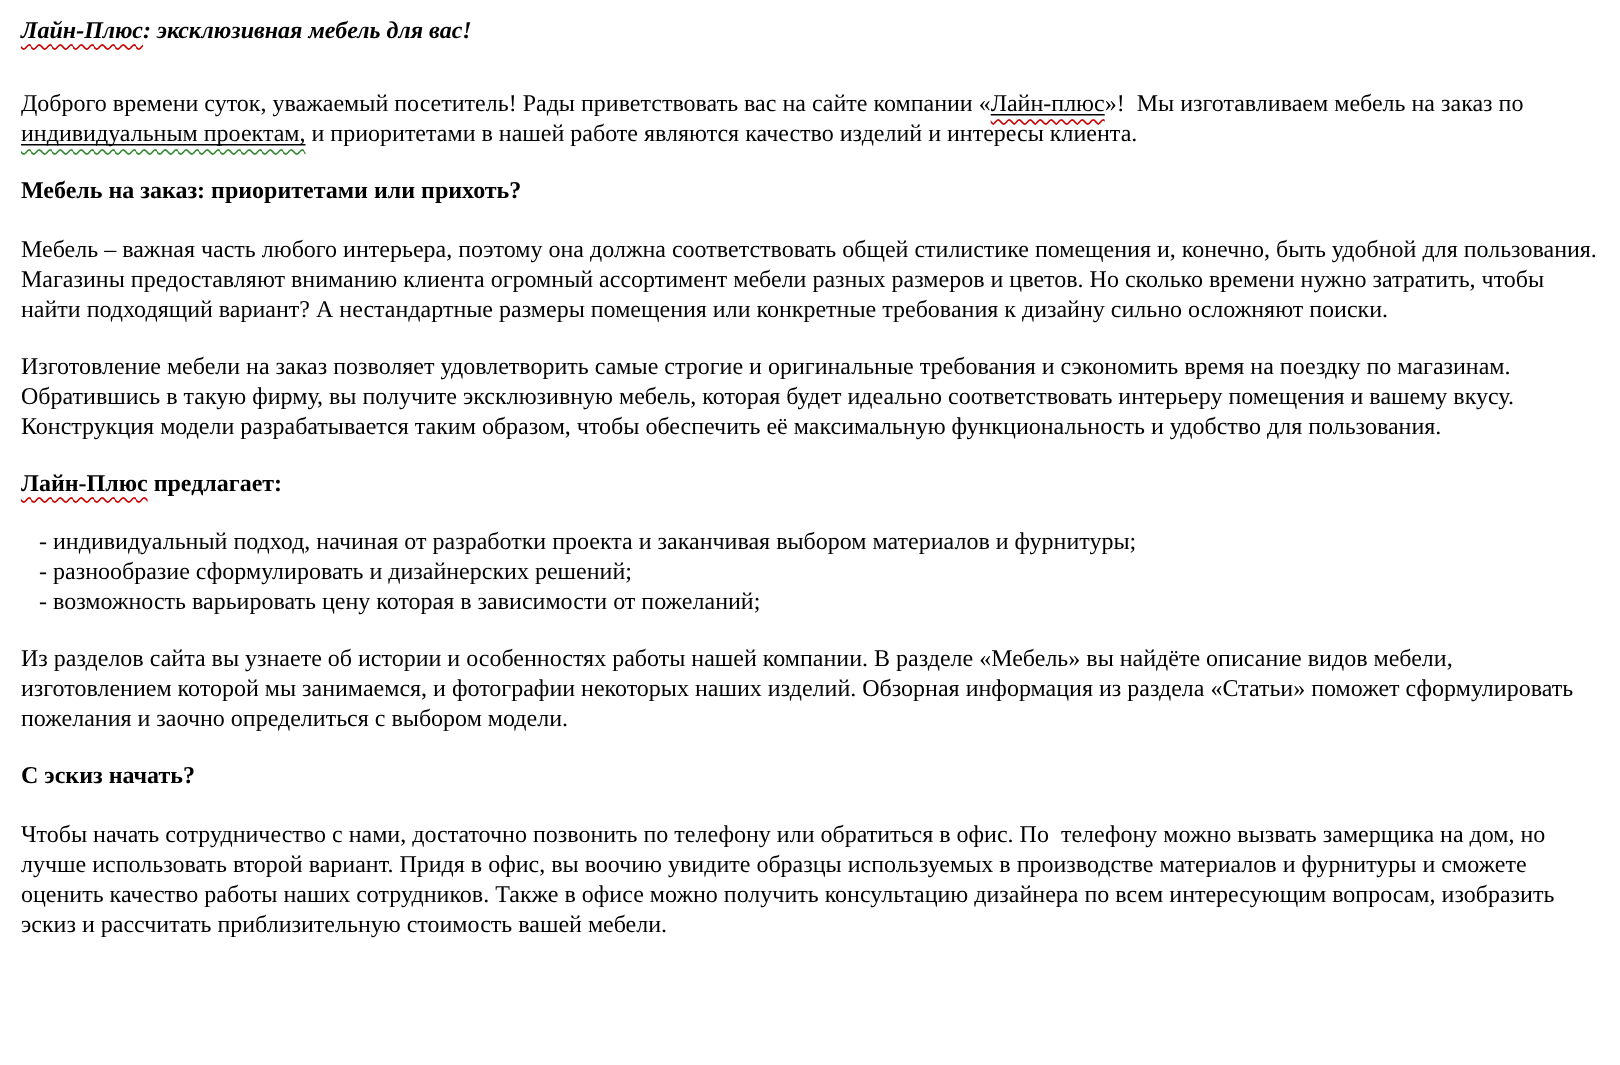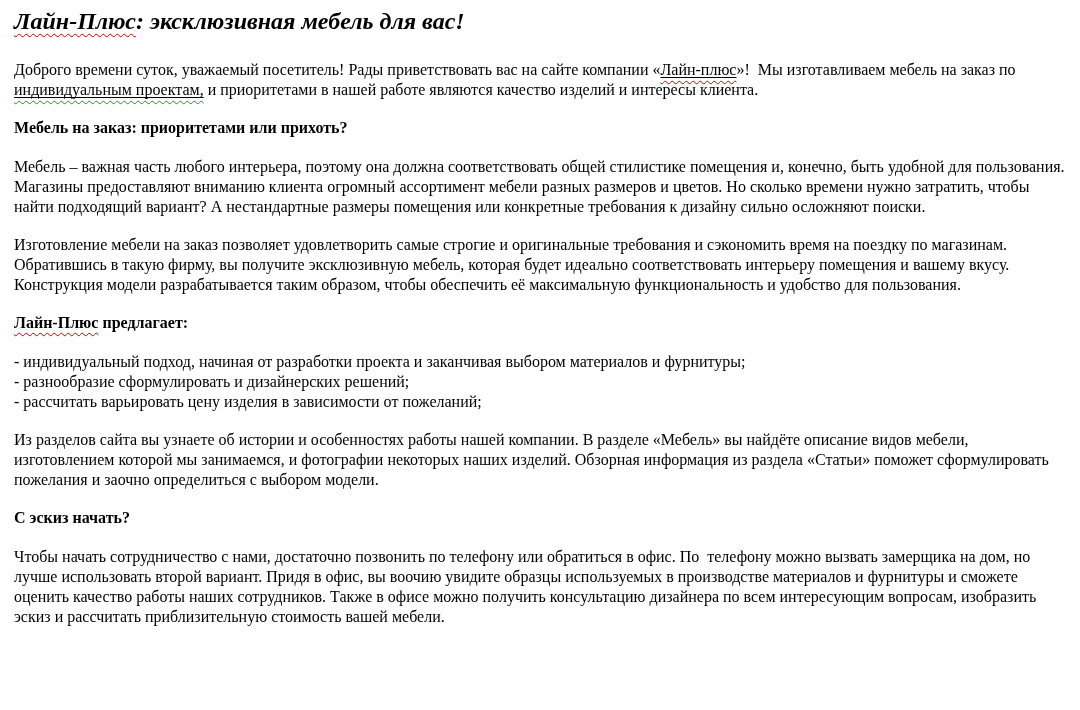--- a/index.html
+++ b/index.html
@@ -12,39 +12,39 @@
     height: 710px;
     box-sizing: border-box;
     padding: 8px 15px 0 14px;
     font-family: "Liberation Serif", "DejaVu Serif", serif;
     font-size: 16px;
     line-height: 20px;
     color: #000000;
     overflow: hidden;
   }
   .doc-title {
-    font-size: 24px;
+    font-size: 16px;
     line-height: 26px;
     font-weight: bold;
     font-style: italic;
     margin: 0 0 26px 0;
   }
   p.para {
     margin: 0 0 18px 0;
     white-space: pre-wrap;
   }
   h2.subhead {
     font-size: 16px;
     line-height: 20px;
     font-weight: bold;
     margin: 0 0 19px 0;
   }
   ul.offer-list {
     list-style: none;
-    margin: 0 0 18px 0;
+    margin: 0 0 18px 12px;
     padding: 0;
   }
   ul.offer-list li {
     line-height: 20px;
     white-space: pre-wrap;
   }
   .sp-red {
     text-decoration-line: underline;
     text-decoration-style: wavy;
     text-decoration-color: #cc0000;
@@ -82,20 +82,20 @@
 
 <p class="para">Мебель – важная часть любого интерьера, поэтому она должна соответствовать общей стилистике помещения и, конечно, быть удобной для пользования. Магазины предоставляют вниманию клиента огромный ассортимент мебели разных размеров и цветов. Но сколько времени нужно затратить, чтобы найти подходящий вариант? А нестандартные размеры помещения или конкретные требования к дизайну сильно осложняют поиски.</p>
 
 <p class="para">Изготовление мебели на заказ позволяет удовлетворить самые строгие и оригинальные требования и сэкономить время на поездку по магазинам. Обратившись в такую фирму, вы получите эксклюзивную мебель, которая будет идеально соответствовать интерьеру помещения и вашему вкусу. Конструкция модели разрабатывается таким образом, чтобы обеспечить её максимальную функциональность и удобство для пользования.</p>
 
 <h2 class="subhead"><span class="sp-red">Лайн-Плюс</span><span> предлагает:</span></h2>
 
 <ul class="offer-list">
   <li>- индивидуальный подход, начиная от разработки проекта и заканчивая выбором материалов и фурнитуры;</li>
   <li>- разнообразие сформулировать и дизайнерских решений;</li>
-  <li>- рассчитать варьировать цену изделия в зависимости от пожеланий;</li>
+  <li>- возможность варьировать цену которая в зависимости от пожеланий;</li>
 </ul>
 
 <p class="para">Из разделов сайта вы узнаете об истории и особенностях работы нашей компании. В разделе «Мебель» вы найдёте описание видов мебели, изготовлением которой мы занимаемся, и фотографии некоторых наших изделий. Обзорная информация из раздела «Статьи» поможет сформулировать пожелания и заочно определиться с выбором модели.</p>
 
 <h2 class="subhead">С эскиз начать?</h2>
 
 <p class="para">Чтобы начать сотрудничество с нами, достаточно позвонить по телефону или обратиться в офис. По  телефону можно вызвать замерщика на дом, но лучше использовать второй вариант. Придя в офис, вы воочию увидите образцы используемых в производстве материалов и фурнитуры и сможете оценить качество работы наших сотрудников. Также в офисе можно получить консультацию дизайнера по всем интересующим вопросам, изобразить эскиз и рассчитать приблизительную стоимость вашей мебели.</p>
 
 </body></html>

